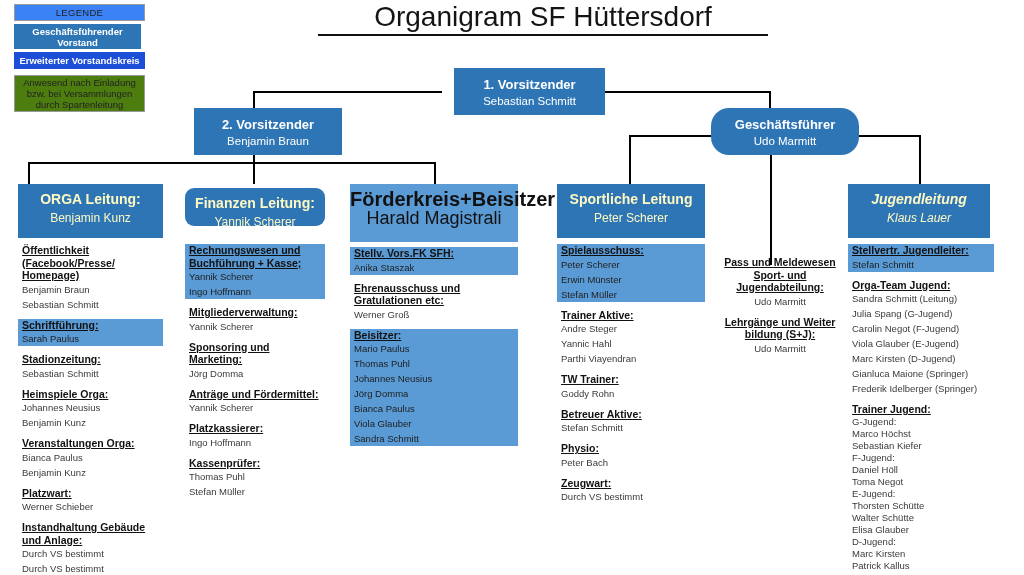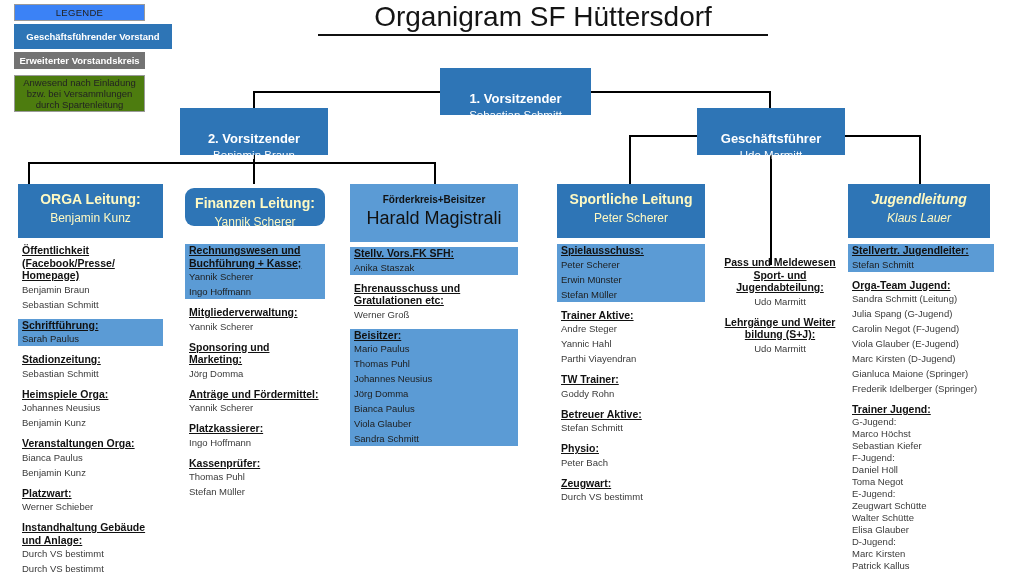--- a/index.html
+++ b/index.html
@@ -26,50 +26,51 @@
   }
 
   
   .legend-box{
     border:1px solid #9a9a9a;
     text-align:center;
     display:flex;align-items:center;justify-content:center;
     font-size:9.5px;line-height:11px;
   }
   #lg-title{left:14px;top:4px;width:131px;height:17px;background:#3b82f6;color:#222;font-size:9.5px;letter-spacing:.3px;}
-  #lg-gf{left:14px;top:24px;width:158px;height:25px;background:#2e75b6;color:#fff;font-weight:bold;border:none;}
-  #lg-ev{left:14px;top:52px;width:131px;height:17px;background:#737373;color:#fff;font-weight:bold;border:none;}
+  #lg-gf{left:14px;top:24px;width:127px;height:25px;background:#2e75b6;color:#fff;font-weight:bold;border:none;}
+  #lg-ev{left:14px;top:52px;width:131px;height:17px;background:#1d4ed8;color:#fff;font-weight:bold;border:none;}
   #lg-an{left:14px;top:75px;width:131px;height:37px;background:#4d7c0f;color:#222;}
 
   
   .ln{position:absolute;background:#000;}
 
   
   .node{
     position:absolute;box-sizing:border-box;
     background:#2e75b6;color:#ffffff;
     text-align:center;
-    padding-top:22px;
+    padding-top:8px;
+    margin-left:14px;
   }
   .node .t1{font-size:13px;font-weight:bold;line-height:17px;}
   .node .t2{font-size:11.5px;line-height:16px;font-weight:normal;}
 
   #n-v1{left:440px;top:68px;width:151px;height:47px;}
   #n-v2{left:180px;top:108px;width:148px;height:47px;}
-  #n-gf{left:697px;top:108px;width:148px;height:47px;}
+  #n-gf{left:697px;top:108px;width:148px;height:47px;border-radius:18px;}
 
   
   .dept-head{
     position:absolute;box-sizing:border-box;
     background:#2e75b6;color:#fef9c3;text-align:center;padding-top:6px;
   }
   .dept-head .h1{font-size:14px;font-weight:bold;line-height:19px;}
   .dept-head .h2{font-size:12px;line-height:18px;}
   .dept-head.light{background:#5b9bd5;color:#111;}
-  .dept-head.light .h1{font-size:10px;font-weight:bold;}
+  .dept-head.light .h1{font-size:20px;font-weight:bold;}
   .dept-head.light .h2{font-size:18px;}
 
   
   .col{position:absolute;box-sizing:border-box;}
   .grp{padding:0 4px;margin-top:7px;}
   .grp.first{margin-top:4px;}
   .grp .lbl{
     font-size:10.5px;font-weight:bold;line-height:12.5px;
     text-decoration:underline;color:#111;
   }
@@ -288,21 +289,21 @@
       </div>
       <div class="grp">
         <div class="lbl">Trainer Jugend:</div>
         <div class="nm tight">G-Jugend:</div>
         <div class="nm tight">Marco Höchst</div>
         <div class="nm tight">Sebastian Kiefer</div>
         <div class="nm tight">F-Jugend:</div>
         <div class="nm tight">Daniel Höll</div>
         <div class="nm tight">Toma Negot</div>
         <div class="nm tight">E-Jugend:</div>
-        <div class="nm tight">Zeugwart Schütte</div>
+        <div class="nm tight">Thorsten Schütte</div>
         <div class="nm tight">Walter Schütte</div>
         <div class="nm tight">Elisa Glauber</div>
         <div class="nm tight">D-Jugend:</div>
         <div class="nm tight">Marc Kirsten</div>
         <div class="nm tight">Patrick Kallus</div>
       </div>
     </div>
 
 </div>
 

